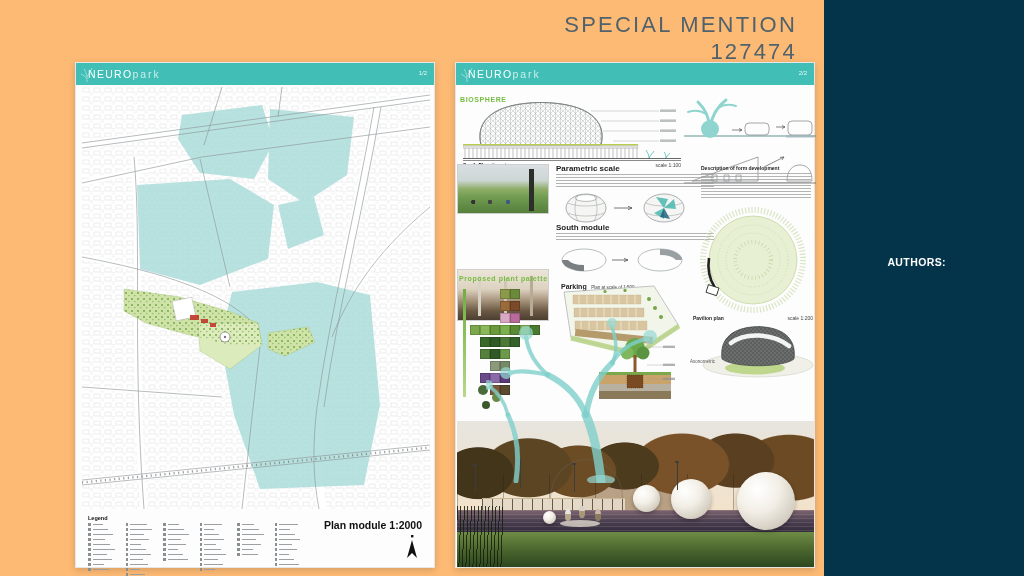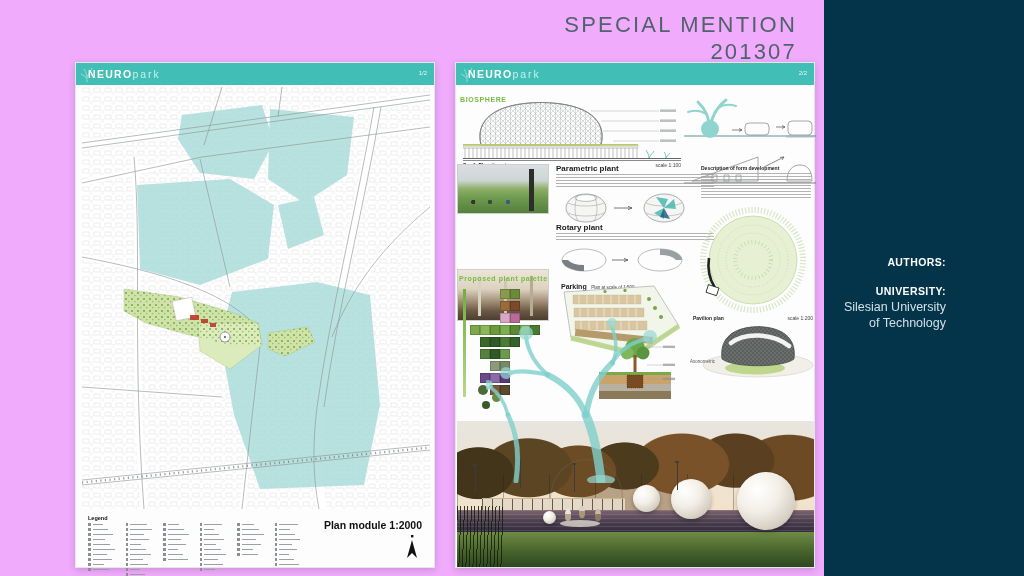--- a/index.html
+++ b/index.html
@@ -1,37 +1,37 @@
 <!DOCTYPE html>
 <html><head>
 <meta charset="utf-8">
 <style>
   html,body{margin:0;padding:0;background:#888;}
-  .slide{position:relative;width:1024px;height:576px;background:#f0abfc;overflow:hidden;
+  .slide{position:relative;width:1024px;height:576px;background:#fdba74;overflow:hidden;
          font-family:"Liberation Sans",sans-serif;}
 
   
   .slide-title{position:absolute;top:12px;right:227px;text-align:right;color:#50626c;
                font-size:22px;line-height:1.22;letter-spacing:2.2px;font-weight:400;}
 
   
   .sidebar{position:absolute;top:0;right:0;width:200px;height:576px;background:#04344a;}
   .sb-wrap{position:absolute;top:256px;right:78px;text-align:right;}
   .sb-block{margin-bottom:17px;}
   .sb-label{color:#ffffff;font-weight:bold;font-size:10.5px;letter-spacing:.4px;margin-bottom:2px;}
   .sb-val{color:#cfe0e6;font-size:12.5px;line-height:1.28;}
 
   
   .poster{position:absolute;top:62px;width:360px;height:506px;background:#fdfdfd;
           border:1px solid #e6e6e6;box-shadow:0 2px 7px rgba(0,0,0,.16);box-sizing:border-box;}
   .poster-left{left:75px;}
   .poster-right{left:455px;}
   .phead{position:absolute;left:0;top:0;width:100%;height:22px;background:#41bfb6;}
   .brand{position:absolute;left:12px;top:5px;font-size:10.5px;letter-spacing:1px;}
-  .brand b{color:#ffffff;font-weight:bold;letter-spacing:1.3px;}
+  .brand b{color:#ffffff;font-weight:normal;letter-spacing:1.3px;}
   .brand span{color:rgba(255,255,255,.72);font-weight:400;letter-spacing:2px;}
   .brand-tree{position:absolute;left:4px;top:2px;opacity:.45;}
   .ppage{position:absolute;right:7px;top:7px;font-size:6px;color:rgba(255,255,255,.9);text-align:right;line-height:1;}
 
   
   .map-wrap{position:absolute;left:6px;top:24px;width:348px;height:422px;}
   .legend-row{position:absolute;left:0;top:446px;width:100%;height:58px;}
   .legend-title{position:absolute;left:12px;top:6px;font-size:5.5px;font-weight:bold;color:#111;}
   .legend-cols{position:absolute;left:12px;top:14px;display:flex;gap:11px;}
   .legend-col{display:flex;flex-direction:column;gap:2.5px;}
@@ -102,32 +102,27 @@
 
   .neuron-ov{pointer-events:none;}
 </style>
 </head>
 <body>
 
 <div class="slide">
 
   <div class="slide-title">
     <div>SPECIAL MENTION</div>
-    <div>201307</div>
+    <div>127474</div>
   </div>
 
   <aside class="sidebar">
     <div class="sb-wrap">
       <div class="sb-block">
         <div class="sb-label">AUTHORS:</div>
-      </div>
-      <div class="sb-block">
-        <div class="sb-label">UNIVERSITY:</div>
-        <div class="sb-val">Silesian University</div>
-        <div class="sb-val">of Technology</div>
       </div>
     </div>
   </aside>
 
   <section class="poster poster-left">
     <header class="phead">
       <svg class="brand-tree" width="14" height="18" viewBox="0 0 14 18">
         <path d="M7,17 C7,10 6,7 4,4 M7,12 C9,8 11,6 12,3 M7,14 C5,11 3,10 1,9" stroke="#fff" stroke-width="1" fill="none"></path>
       </svg>
       <div class="brand">
@@ -528,42 +523,42 @@
           <rect x="40" y="30" width="5" height="6"></rect>
           <rect x="52" y="30" width="5" height="6"></rect>
         </g>
       <path d="M80,22 L100,12 M100,12 L96,12.4 M100,12 L98,15" stroke="#555" stroke-width="0.7" fill="none"></path>
       <path d="M103,36 C103,26 108,20 116,20 C124,20 128,26 128,36 Z" fill="none" stroke="#8a8f92" stroke-width="0.8"></path>
     </svg>
 
     <div class="abs photo photo1" style="left:1px;top:101px;"></div>
     <div class="abs photo photo2" style="left:1px;top:156px;"></div>
 
-    <div class="abs h-dark" style="left:100px;top:101px;font-size:8px;">Parametric plant</div>
+    <div class="abs h-dark" style="left:100px;top:101px;font-size:8px;">Parametric scale</div>
     <div class="abs greek" style="left:100px;top:111px;width:158px;height:13px;"></div>
     <svg class="abs" style="left:100px;top:126px;" width="150" height="36" viewBox="0 0 150 36">
       <g stroke="#8a8f92" fill="#f5f5f3">
         <ellipse cx="30" cy="19" rx="20" ry="14" stroke-width="0.7"></ellipse>
         <ellipse cx="30" cy="9" rx="11" ry="3.4" fill="#ffffff" stroke-width="0.6"></ellipse>
         <path d="M12,14 C20,18 40,18 48,14 M12,24 C20,28 40,28 48,24 M22,6 C18,14 18,26 22,32 M38,6 C42,14 42,26 38,32" fill="none" stroke-width="0.45"></path>
       </g>
       <path d="M58,19 L76,19 M76,19 L72,17.3 M76,19 L72,20.7" stroke="#555" stroke-width="0.8" fill="none"></path>
       <g stroke="#8a8f92" fill="#f5f5f3">
         <ellipse cx="108" cy="19" rx="20" ry="14" stroke-width="0.7"></ellipse>
         <path d="M90,14 C98,18 118,18 126,14 M90,24 C98,28 118,28 126,24" fill="none" stroke-width="0.45"></path>
       </g>
       <g fill="#4ab8b0" opacity="0.85">
         <path d="M108,19 L100,8 L112,10 Z"></path>
           <path d="M108,19 L118,10 L120,20 Z"></path>
           <path d="M108,19 L98,24 L108,30 Z"></path>
       </g>
       <path d="M108,19 L114,30 L104,28 Z" fill="#1a5a7a" opacity="0.8"></path>
     </svg>
 
-    <div class="abs h-dark" style="left:100px;top:160px;font-size:8px;">Rotary plant</div>
+    <div class="abs h-dark" style="left:100px;top:160px;font-size:8px;">South module</div>
     <div class="abs greek" style="left:100px;top:170px;width:158px;height:8px;"></div>
     <svg class="abs" style="left:100px;top:181px;" width="150" height="30" viewBox="0 0 150 30">
       <ellipse cx="28" cy="16" rx="22" ry="11" fill="none" stroke="#9aa0a0" stroke-width="0.7"></ellipse>
       <path d="M6,16 A22,11 0 0 0 28,27 L28,21 A16,7 0 0 1 12,16 Z" fill="#7a7f82"></path>
       <path d="M56,16 L72,16 M72,16 L68,14.4 M72,16 L68,17.6" stroke="#555" stroke-width="0.8" fill="none"></path>
       <ellipse cx="104" cy="16" rx="22" ry="11" fill="none" stroke="#9aa0a0" stroke-width="0.7"></ellipse>
       <path d="M126,16 A22,11 0 0 0 104,5 L104,11 A16,7 0 0 1 120,16 Z" fill="#9a9fa2"></path>
     </svg>
 
     <div class="abs h-dark" style="left:245px;top:102px;font-size:5px;">Description of form development</div>

